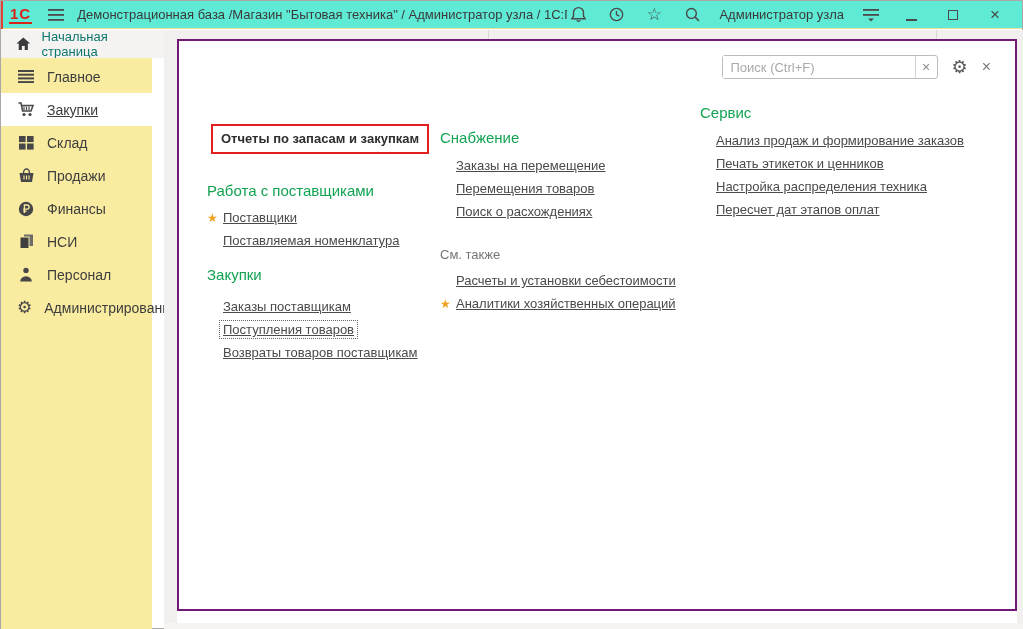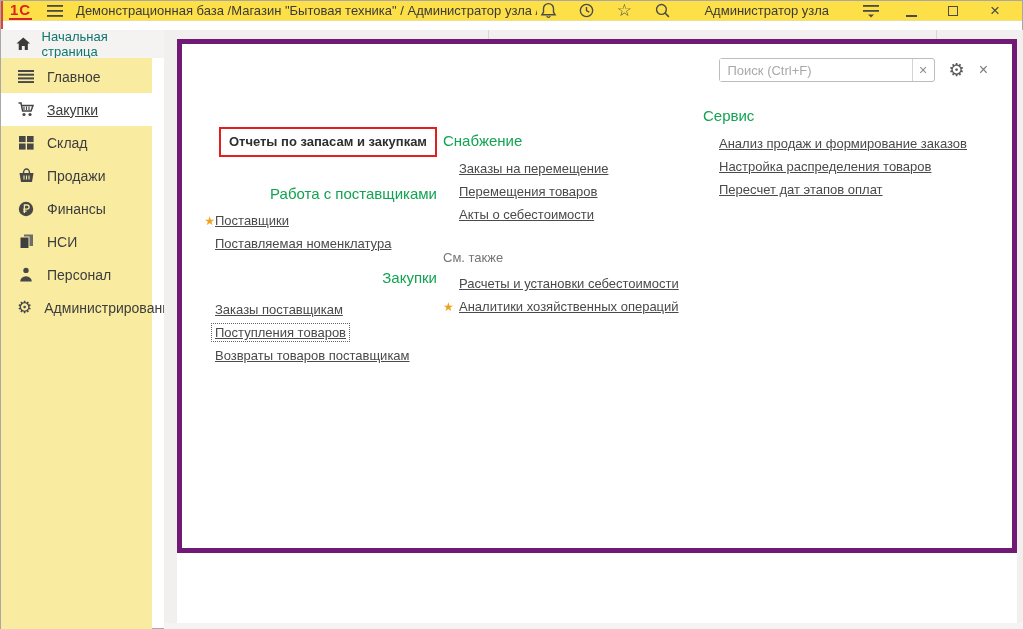--- a/index.html
+++ b/index.html
@@ -1,30 +1,30 @@
 <!DOCTYPE html>
 <html><head>
 <meta charset="utf-8">
 <style>
   * { margin:0; padding:0; box-sizing:border-box; }
   html,body { width:1023px; height:629px; }
   body { font-family:"Liberation Sans", sans-serif; position:relative; background:#fff; overflow:hidden; }
   #window { position:absolute; inset:0; border:1px solid #a9a8a6; }
 
   
-  .titlebar { position:absolute; left:0; top:0; width:100%; height:20px; background:#fde047;
+  .titlebar { position:absolute; left:0; top:0; width:100%; height:28px; background:#5eead4;
               border-bottom:1px solid #eadf95; display:flex; align-items:center; padding:0 10px 0 8px; }
   .left-edge { position:absolute; left:0; top:0; width:2px; height:28px; background:#de4337; }
   .logo { color:#d8251c; font-weight:bold; font-size:15px; letter-spacing:1px;
           border-bottom:2px solid #d8251c; line-height:15px; padding:0 1px 1px 1px; margin-right:14px; }
   .tb-icon { display:flex; align-items:center; justify-content:center; width:22px; height:22px; color:#4a4a4a; }
   .tb-title { font-size:13px; color:#3a3a3a; margin-left:12px; white-space:nowrap; overflow:hidden; }
   .tb-spacer { flex:1; }
   .tb-right { display:flex; align-items:center; gap:16px; margin-right:4px; }
-  .tb-user { font-size:13px; color:#3a3a3a; margin:0 15px; white-space:nowrap; }
+  .tb-user { font-size:13px; color:#3a3a3a; margin:0 0; white-space:nowrap; }
   .glyph-star-outline { font-size:17px; line-height:17px; }
   .win-btn { width:26px; height:22px; display:flex; align-items:center; justify-content:center; color:#4a4a4a; }
   .min-shape { width:11px; height:2px; background:#4a4a4a; margin-top:10px; }
   .max-shape { width:10px; height:10px; border:1px solid #4a4a4a; }
   .close-glyph { font-size:17px; line-height:17px; color:#4a4a4a; }
 
   
   .home-row { position:absolute; left:0; top:29px; width:163px; height:28px; background:#f4f3f1;
               display:flex; align-items:center; gap:11px; padding-left:15px; font-size:13px; color:#0f766e; }
   .sidebar { position:absolute; left:0; top:57px; width:151px; height:572px; background:#f9eca1; padding-top:2px; }
@@ -35,34 +35,34 @@
   .side-item.active .lbl { text-decoration:underline; }
   .gear-glyph { font-size:17px; line-height:17px; color:#474747; }
 
   .gap-strip { position:absolute; left:163px; top:29px; width:13px; height:600px; background:#f1f0ee; }
   .top-strip { position:absolute; left:163px; top:29px; width:860px; height:9px; background:#f1f0ee; }
   .top-strip .tick { position:absolute; top:0; width:1px; height:9px; background:#d8d7d4; }
   .right-strip { position:absolute; left:1016px; top:29px; width:7px; height:600px; background:#f1f0ee; }
   .bottom-strip { position:absolute; left:163px; top:622px; width:860px; height:7px; background:#f5f4f2; }
 
   
-  .panel { position:absolute; left:176px; top:38px; width:840px; height:514px; background:#fff;
-           border:5px solid #701a75; }
+  .panel { position:absolute; left:176px; top:38px; width:840px; height:572px; background:#fff;
+           border:2px solid #701a75; }
   .search-area { position:absolute; top:14px; right:24px; display:flex; align-items:center; gap:14px; }
   .search-group { display:flex; align-items:stretch; border:1px solid #bdbcba; border-radius:3px; background:#fff; height:24px; }
   .search-group input { border:none; outline:none; width:192px; padding:0 8px; font-size:13px;
                         font-family:"Liberation Sans", sans-serif; color:#555; }
   .search-group input::placeholder { color:#a9a9a9; }
   .search-clear { width:22px; display:flex; align-items:center; justify-content:center;
                   border-left:1px solid #d4d3d1; color:#8a8a8a; font-size:14px; }
   .panel-gear { font-size:18px; color:#5a5a5a; line-height:18px; }
   .panel-close { font-size:16px; color:#7a7a7a; line-height:16px; }
 
   .col { position:absolute; top:0; }
-  .col1 { left:17px; width:238px;text-align:right; }
+  .col1 { left:28px; width:238px; }
   .col2 { left:261px; width:258px; }
   .col3 { left:521px; width:300px; }
 
   .redbox { display:inline-block; margin-top:83px; margin-left:4px; border:2px solid #e31e1e;
             padding:5px 8px; font-size:13px; font-weight:bold; color:#2e2e2e; line-height:16px; background:#fff; }
   .sec-title { font-size:15px; color:#12a351; height:20px; line-height:20px; }
   .sec-title.muted { font-size:13px; color:#757575; }
   .cmd { display:flex; align-items:center; height:23px; font-size:13px; color:#4a4a4a; }
   .cmd .star-slot { width:16px; font-size:12px; color:#f0a21f; line-height:14px; }
   .cmd .cmd-label { white-space:nowrap;text-decoration:underline; }
@@ -286,21 +286,21 @@
         <div class="cmd">
           <span class="star-slot"></span>
           <span class="cmd-label">Заказы на перемещение</span>
         </div>
         <div class="cmd">
           <span class="star-slot"></span>
           <span class="cmd-label">Перемещения товаров</span>
         </div>
         <div class="cmd">
           <span class="star-slot"></span>
-          <span class="cmd-label">Акты о себестоимости</span>
+          <span class="cmd-label">Поиск о расхождениях</span>
         </div>
       </div>
 
       <div class="sec-title muted" style="margin-top:22px">См. также</div>
       <div style="margin-top:4px">
         <div class="cmd">
           <span class="star-slot"></span>
           <span class="cmd-label">Расчеты и установки себестоимости</span>
         </div>
         <div class="cmd">
@@ -312,21 +312,25 @@
 
     <div class="col col3">
       <div class="sec-title" style="margin-top:62px">Сервис</div>
       <div style="margin-top:6px">
         <div class="cmd">
           <span class="star-slot"></span>
           <span class="cmd-label">Анализ продаж и формирование заказов</span>
         </div>
         <div class="cmd">
           <span class="star-slot"></span>
-          <span class="cmd-label">Настройка распределения товаров</span>
+          <span class="cmd-label">Печать этикеток и ценников</span>
+        </div>
+        <div class="cmd">
+          <span class="star-slot"></span>
+          <span class="cmd-label">Настройка распределения техника</span>
         </div>
         <div class="cmd">
           <span class="star-slot"></span>
           <span class="cmd-label">Пересчет дат этапов оплат</span>
         </div>
       </div>
     </div>
 
   </div>
 </div>

